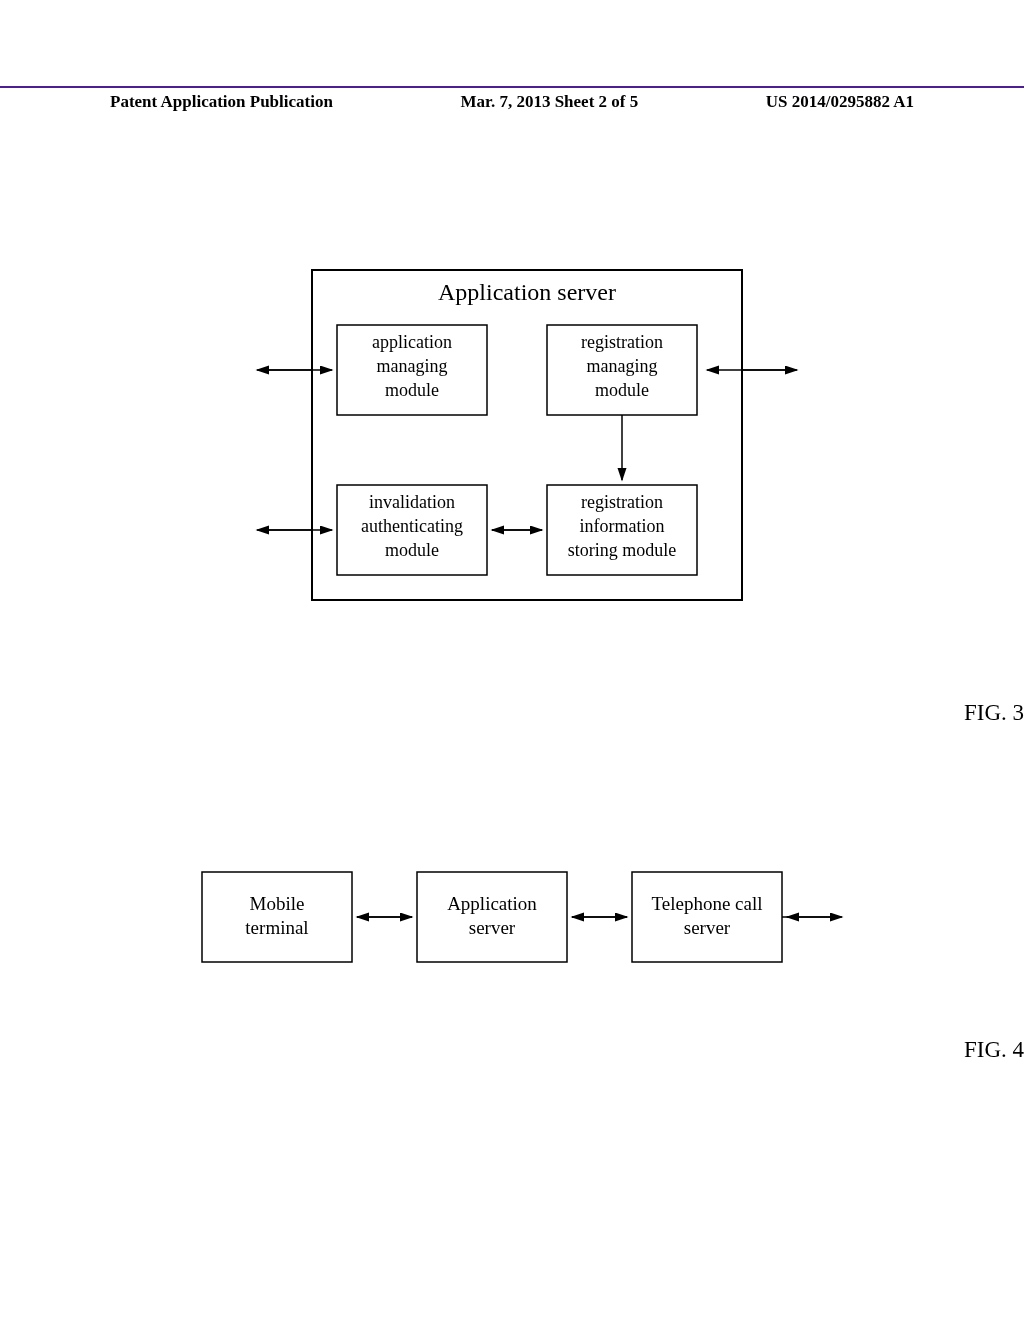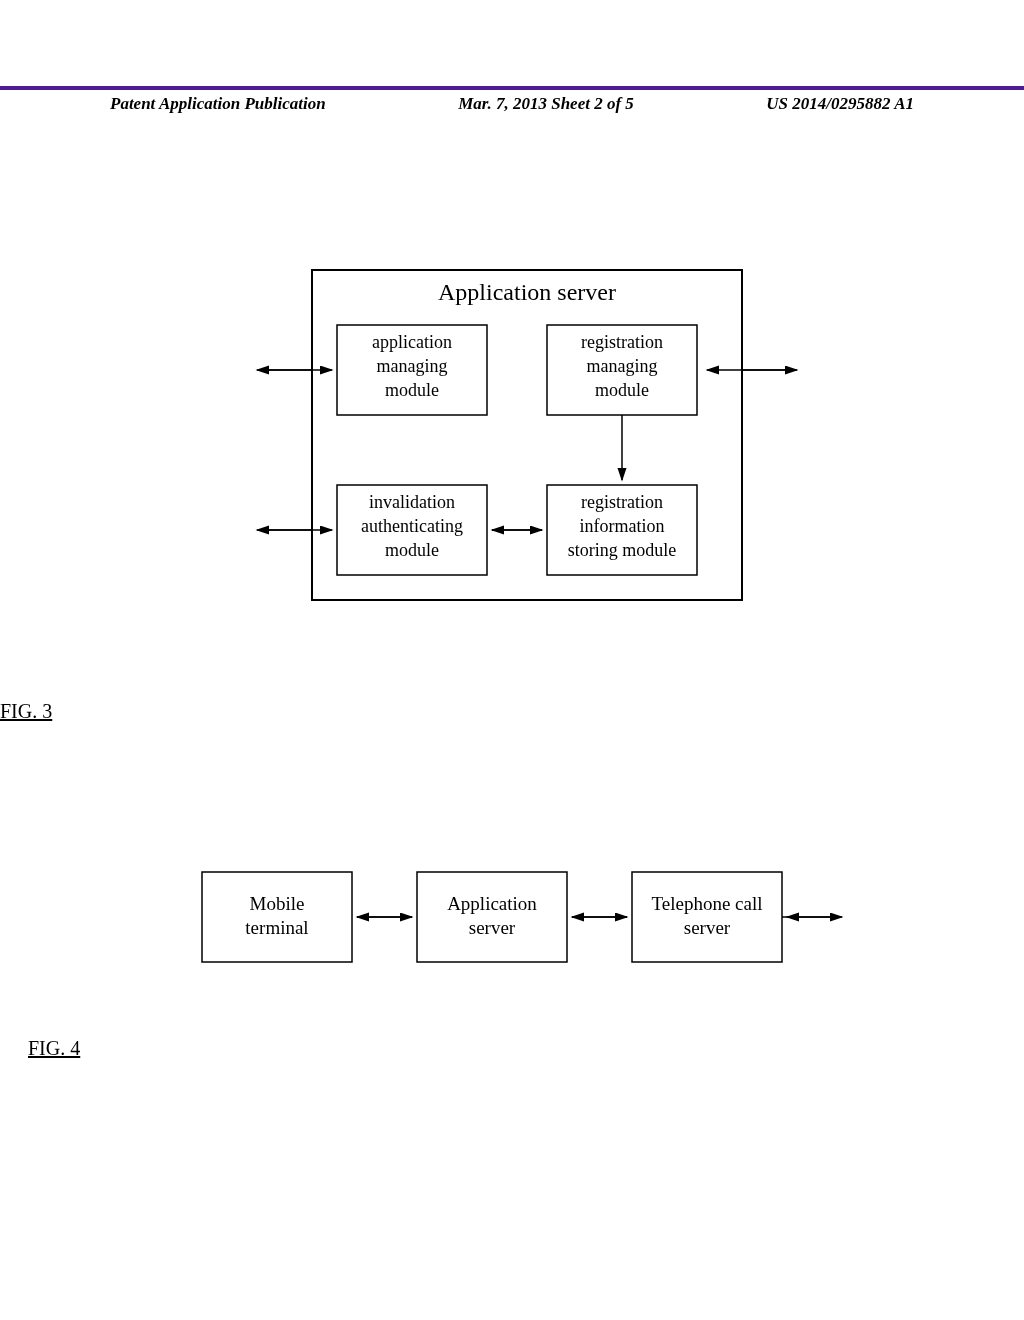--- a/index.html
+++ b/index.html
@@ -9,40 +9,38 @@
     background: #ffffff;
     font-family: "Times New Roman", Times, serif;
     color: #000;
     position: relative;
   }
   .page-header {
     position: absolute;
     top: 86px;
     left: 0;
     width: 100%;
-    border-top: 4px solid #4c1d95;
-    font-style: italic;
+    border-top: 2px solid #4c1d95;
   }
   .header-row {
     display: flex;
     justify-content: space-between;
     padding: 4px 110px 0 110px;
     font-size: 17px;
     font-weight: bold;
   }
   .fig-caption {
-    text-align: left;
-    font-size: 20px;
+    text-align: right;
+    font-size: 23px;
   }
   
   .diagram {
     position: absolute;
     left: 0;
     width: 100%;
-    text-decoration: underline;
   }
   .svg-stage {
     display: block;
     margin: 0 auto;
   }
   .box-label {
     font-family: "Times New Roman", Times, serif;
   }
 </style>
 </head>

